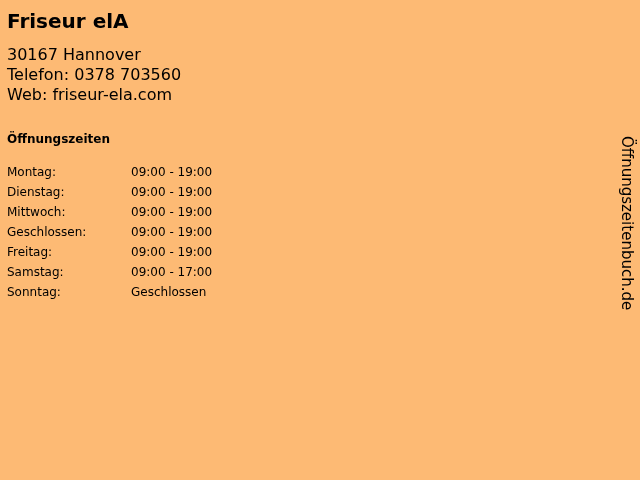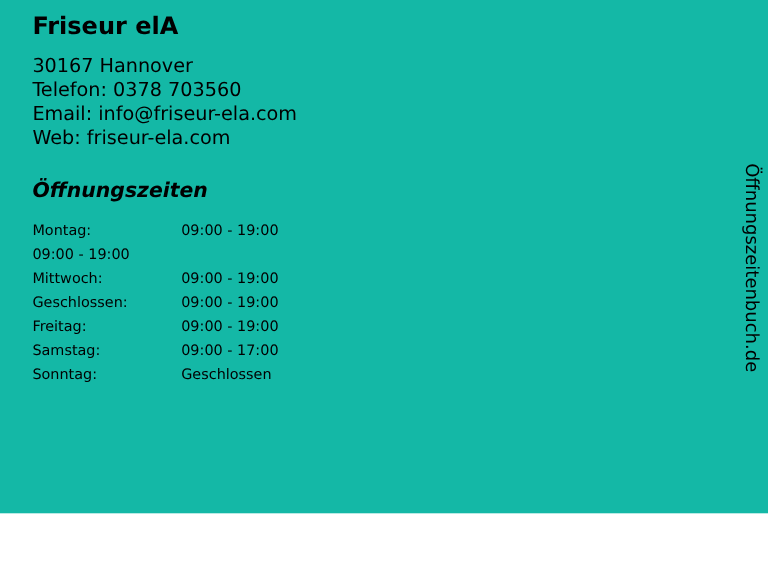--- a/index.html
+++ b/index.html
@@ -3,47 +3,46 @@
 <meta charset="utf-8">
 <style>
   html, body {
     margin: 0;
     padding: 0;
     background: #ffffff;
   }
   .page {
     position: relative;
     width: 640px;
-    height: 428px;
-    background: #14b8a6;
+    height: 480px;
+    background: #fdba74;
     color: #000000;
     font-family: "DejaVu Sans", "Liberation Sans", sans-serif;
     overflow: hidden;
     box-sizing: border-box;
-    padding: 9px 0 0 27px;
+    padding: 9px 0 0 7px;
   }
   .business-name {
     margin: 0 0 12px 0;
     font-size: 20px;
     font-weight: bold;
     line-height: 24px;
   }
   .contact-block {
     font-size: 16px;
     line-height: 20px;
   }
   .contact-line {
     white-space: nowrap;
   }
   .hours-heading {
     margin: 24px 0 12px 0;
-    font-size: 17px;
+    font-size: 12px;
     font-weight: bold;
     line-height: 21px;
-    font-style: italic;
   }
   .hours-table {
     font-size: 12px;
     line-height: 20px;
   }
   .hours-row {
     display: flex;
   }
   .hours-day {
     display: inline-block;
@@ -72,37 +71,34 @@
 
   <h1 class="business-name">Friseur elA</h1>
 
   <div class="contact-block">
     <div class="contact-line">30167 Hannover</div>
     <div class="contact-line">
       <span>Telefon:</span>
       <span>0378 703560</span>
     </div>
     <div class="contact-line">
-      <span>Email:</span>
-      <span>info@friseur-ela.com</span>
-    </div>
-    <div class="contact-line">
       <span>Web:</span>
       <span>friseur-ela.com</span>
     </div>
   </div>
 
   <h2 class="hours-heading">Öffnungszeiten</h2>
 
   <div class="hours-table">
     <div class="hours-row">
       <span class="hours-day">Montag:</span>
       <span class="hours-time">09:00 - 19:00</span>
     </div>
     <div class="hours-row">
+      <span class="hours-day">Dienstag:</span>
       <span class="hours-time">09:00 - 19:00</span>
     </div>
     <div class="hours-row">
       <span class="hours-day">Mittwoch:</span>
       <span class="hours-time">09:00 - 19:00</span>
     </div>
     <div class="hours-row">
       <span class="hours-day">Geschlossen:</span>
       <span class="hours-time">09:00 - 19:00</span>
     </div>

